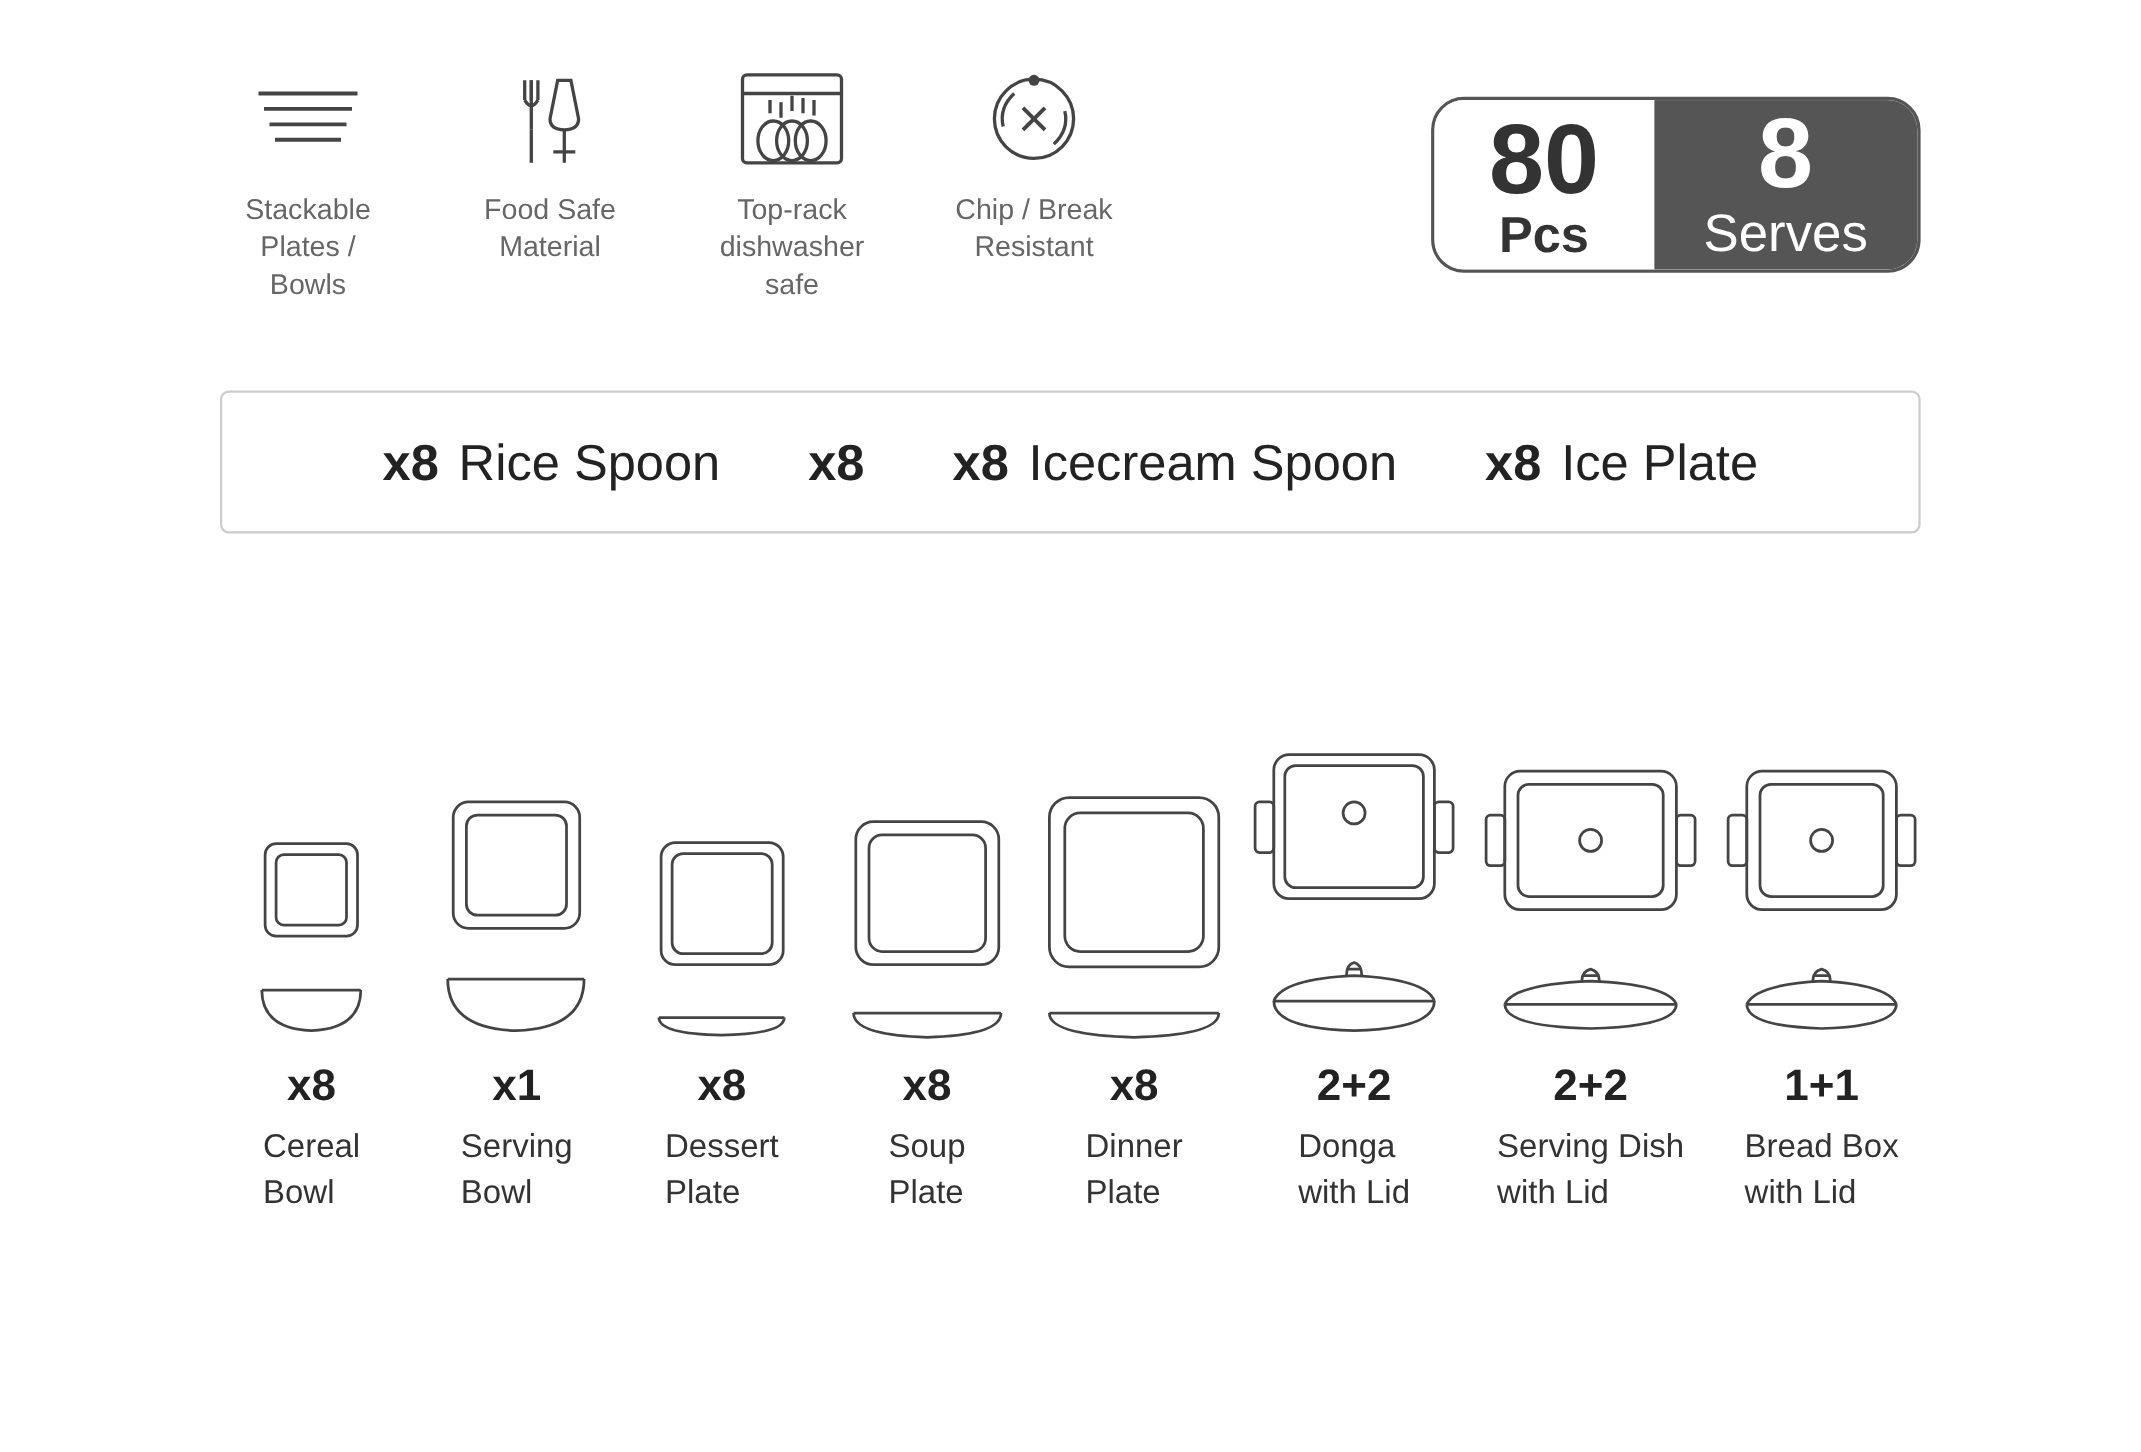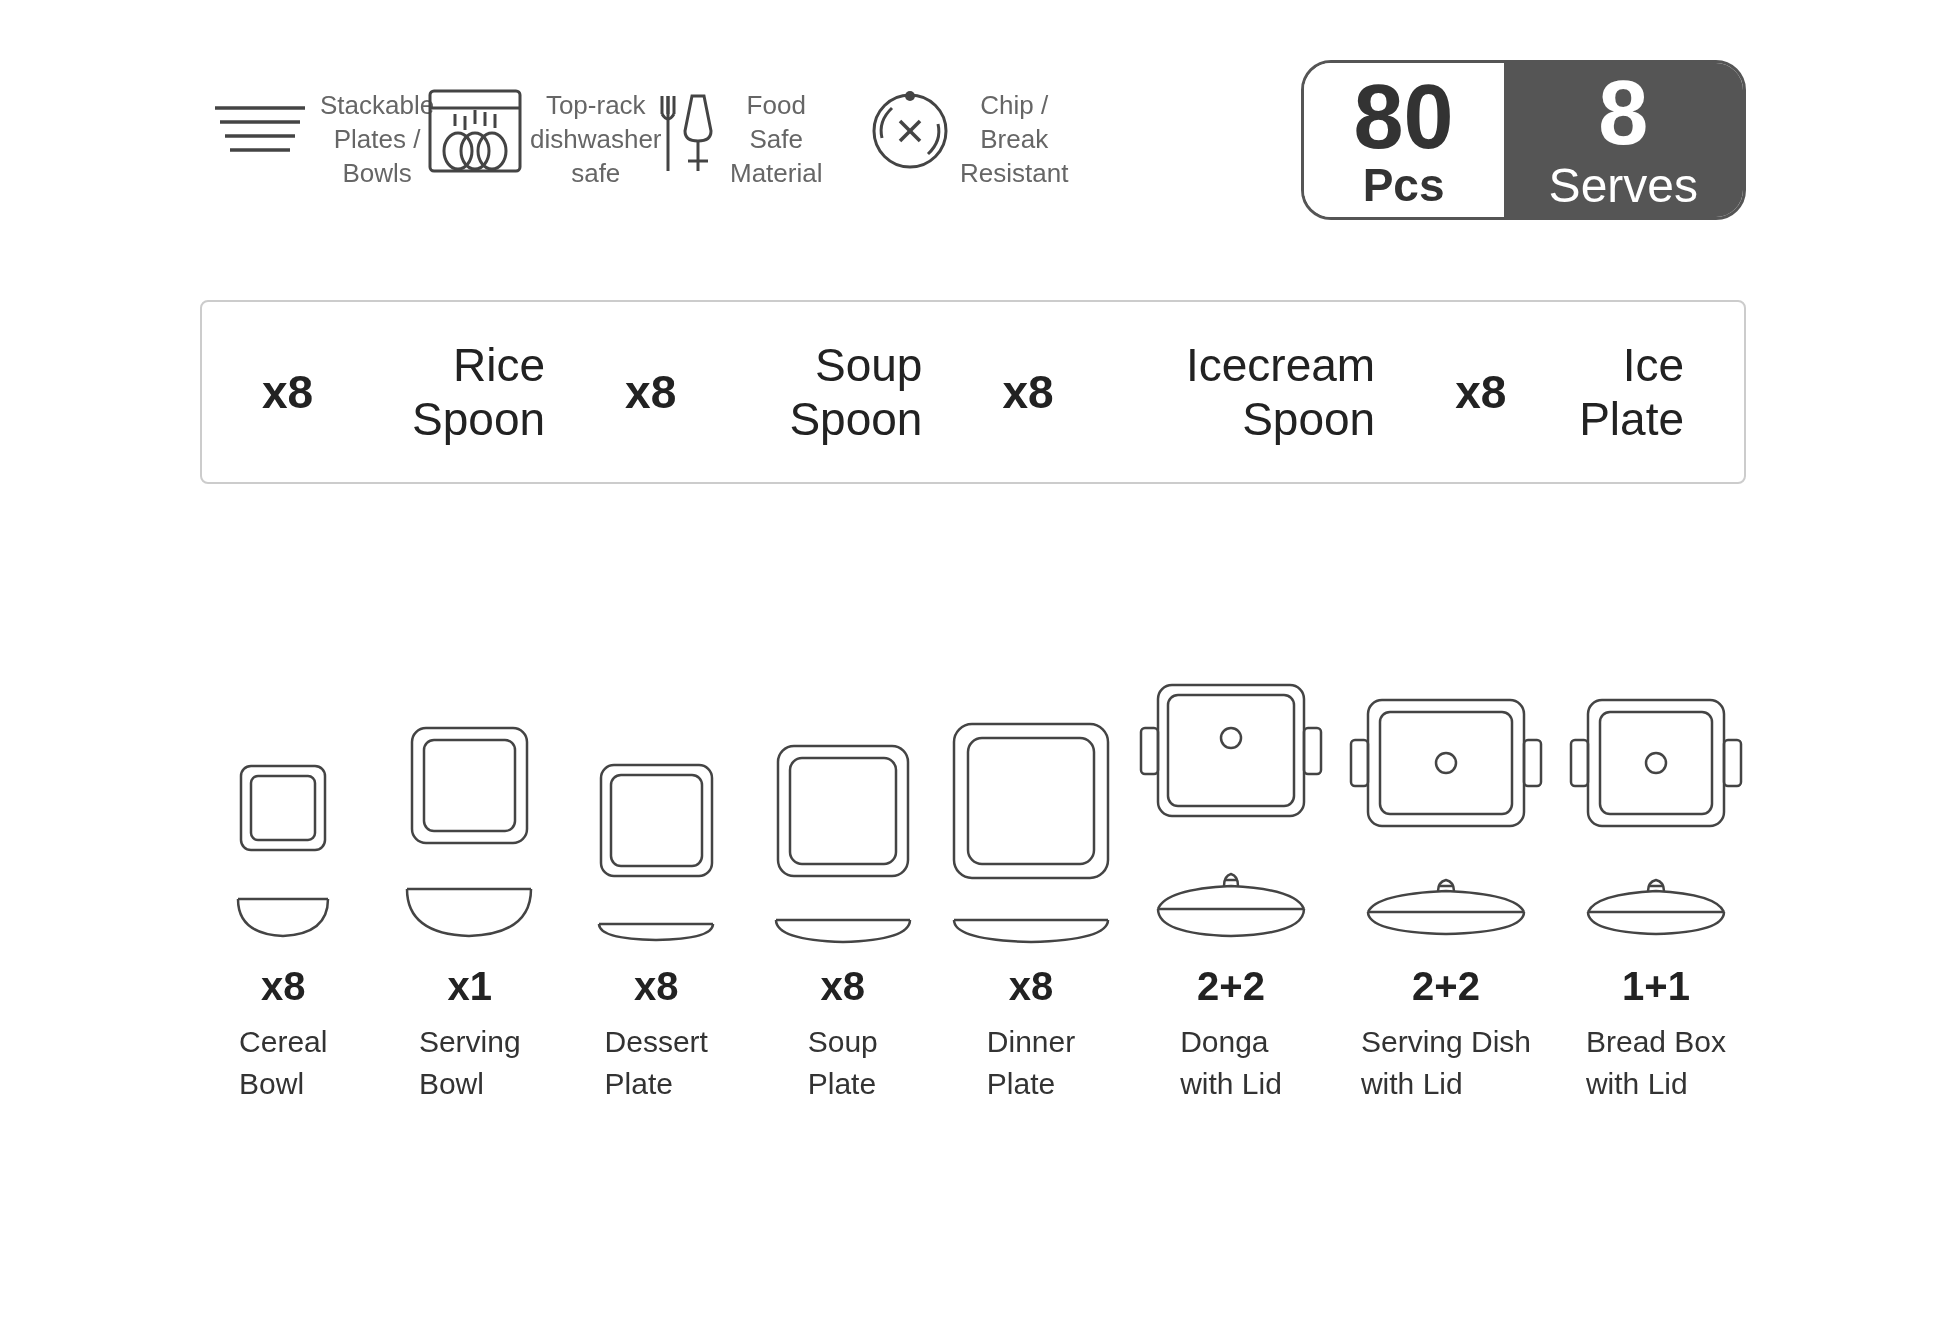--- a/index.html
+++ b/index.html
@@ -28,21 +28,21 @@
     }
 
     .features {
       display: flex;
       align-items: flex-start;
       gap: 60px;
     }
 
     .feature-item {
       display: flex;
-      flex-direction: row;
+      flex-direction: column;
       align-items: center;
       width: 160px;
       text-align: center;
     }
 
     .feature-icon {
       height: 100px;
       display: flex;
       align-items: center;
       justify-content: center;
@@ -203,42 +203,20 @@
             <line x1="25" y1="48" x2="95" y2="48"></line>
             <line x1="30" y1="62" x2="90" y2="62"></line>
           </svg>
         </div>
         <div class="feature-label" style="white-space:pre-line">Stackable
 Plates / Bowls</div>
       </div>
 
       <div class="feature-item">
         <div class="feature-icon">
-          <svg width="110" height="95" viewBox="0 0 110 95" stroke-width="3">
-            <rect x="10" y="5" width="90" height="80" rx="4"></rect>
-            <line x1="10" y1="22" x2="100" y2="22"></line>
-
-            <path d="M35 35 Q35 28 35 28 Q35 35 35 35 Z" stroke-width="2"></path>
-            <line x1="35" y1="28" x2="35" y2="40"></line>
-            <line x1="55" y1="24" x2="55" y2="38"></line>
-            <line x1="75" y1="28" x2="75" y2="42"></line>
-            <line x1="45" y1="30" x2="45" y2="44"></line>
-            <line x1="65" y1="26" x2="65" y2="40"></line>
-
-            <ellipse cx="38" cy="65" rx="14" ry="18"></ellipse>
-            <ellipse cx="55" cy="65" rx="14" ry="18"></ellipse>
-            <ellipse cx="72" cy="65" rx="14" ry="18"></ellipse>
-          </svg>
-        </div>
-        <div class="feature-label" style="white-space:pre-line">Top-rack
-dishwasher safe</div>
-      </div>
-
-      <div class="feature-item">
-        <div class="feature-icon">
           <svg width="90" height="95" viewBox="0 0 90 95" stroke-width="3">
 
             <line x1="28" y1="10" x2="28" y2="55"></line>
             <line x1="22" y1="10" x2="22" y2="28"></line>
             <line x1="28" y1="10" x2="28" y2="28"></line>
             <line x1="34" y1="10" x2="34" y2="28"></line>
             <path d="M22 28 Q28 38 34 28"></path>
             <line x1="28" y1="55" x2="28" y2="85"></line>
 
             <path d="M52 10 L45 45 Q45 55 58 55 Q71 55 71 45 L64 10 Z"></path>
@@ -246,20 +224,42 @@
             <line x1="48" y1="75" x2="68" y2="75"></line>
             <line x1="58" y1="75" x2="58" y2="85"></line>
           </svg>
         </div>
         <div class="feature-label" style="white-space:pre-line">Food Safe
 Material</div>
       </div>
 
       <div class="feature-item">
         <div class="feature-icon">
+          <svg width="110" height="95" viewBox="0 0 110 95" stroke-width="3">
+            <rect x="10" y="5" width="90" height="80" rx="4"></rect>
+            <line x1="10" y1="22" x2="100" y2="22"></line>
+
+            <path d="M35 35 Q35 28 35 28 Q35 35 35 35 Z" stroke-width="2"></path>
+            <line x1="35" y1="28" x2="35" y2="40"></line>
+            <line x1="55" y1="24" x2="55" y2="38"></line>
+            <line x1="75" y1="28" x2="75" y2="42"></line>
+            <line x1="45" y1="30" x2="45" y2="44"></line>
+            <line x1="65" y1="26" x2="65" y2="40"></line>
+
+            <ellipse cx="38" cy="65" rx="14" ry="18"></ellipse>
+            <ellipse cx="55" cy="65" rx="14" ry="18"></ellipse>
+            <ellipse cx="72" cy="65" rx="14" ry="18"></ellipse>
+          </svg>
+        </div>
+        <div class="feature-label" style="white-space:pre-line">Top-rack
+dishwasher safe</div>
+      </div>
+
+      <div class="feature-item">
+        <div class="feature-icon">
           <svg width="100" height="95" viewBox="0 0 100 95" stroke-width="3">
 
             <circle cx="50" cy="45" r="36"></circle>
             <path d="M32 22 Q18 35 22 52" stroke-width="3" fill="none" marker-end="url(#arrow)"></path>
             <path d="M68 68 Q82 55 78 38" stroke-width="3" fill="none"></path>
 
             <line x1="40" y1="35" x2="60" y2="55" stroke-width="3.5"></line>
             <line x1="60" y1="35" x2="40" y2="55" stroke-width="3.5"></line>
 
             <circle cx="50" cy="10" r="5" fill="#444" stroke="none"></circle>
@@ -284,21 +284,20 @@
 
   </div>
 
   <div class="cutlery-row">
     <div class="cutlery-item">
       <span class="cutlery-count">x8</span>
       <span class="cutlery-name">Rice Spoon</span>
     </div>
     <div class="cutlery-item">
       <span class="cutlery-count">x8</span>
-      <span class="cutlery-name">Soup Spoon</span>
     </div>
     <div class="cutlery-item">
       <span class="cutlery-count">x8</span>
       <span class="cutlery-name">Icecream Spoon</span>
     </div>
     <div class="cutlery-item">
       <span class="cutlery-count">x8</span>
       <span class="cutlery-name">Ice Plate</span>
     </div>
   </div>

